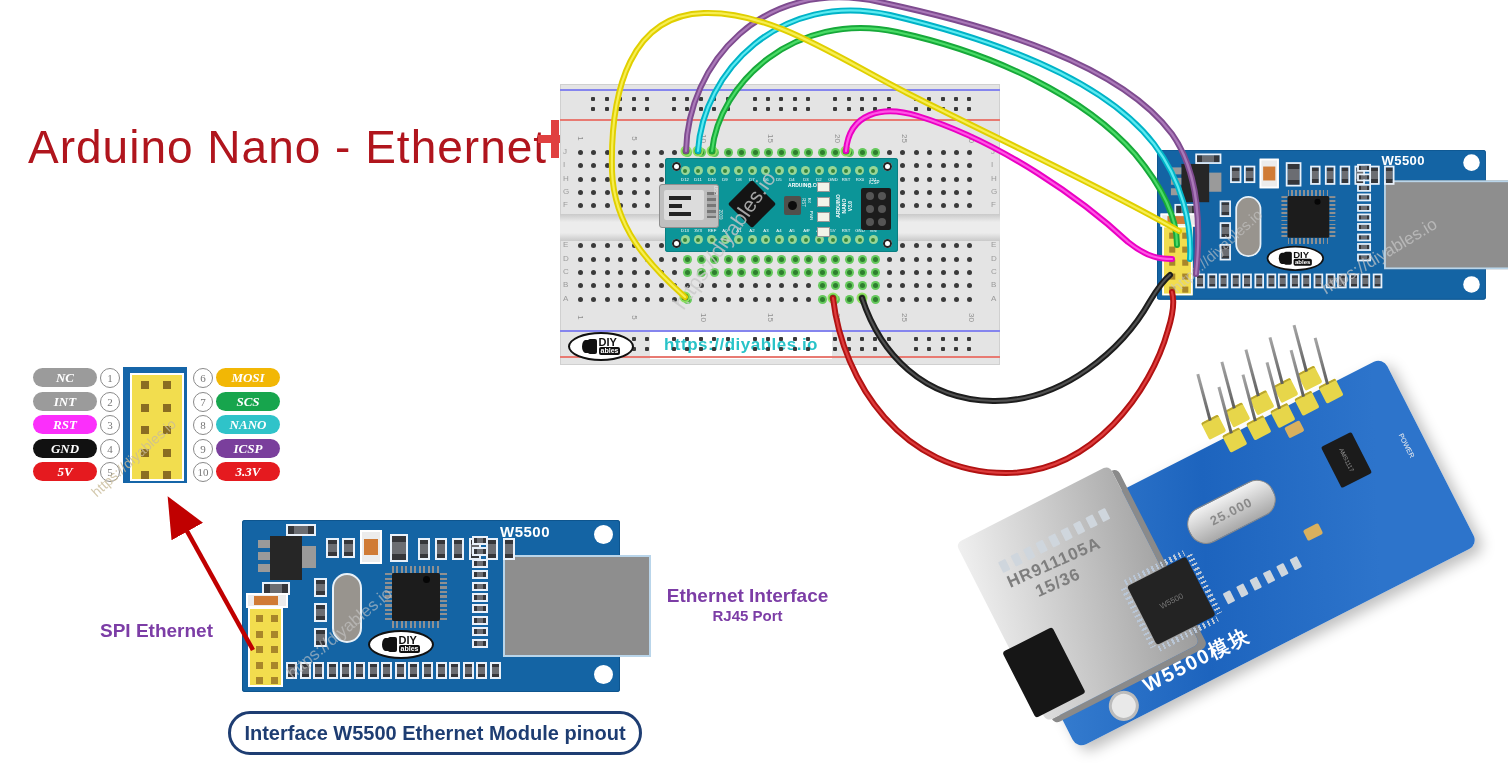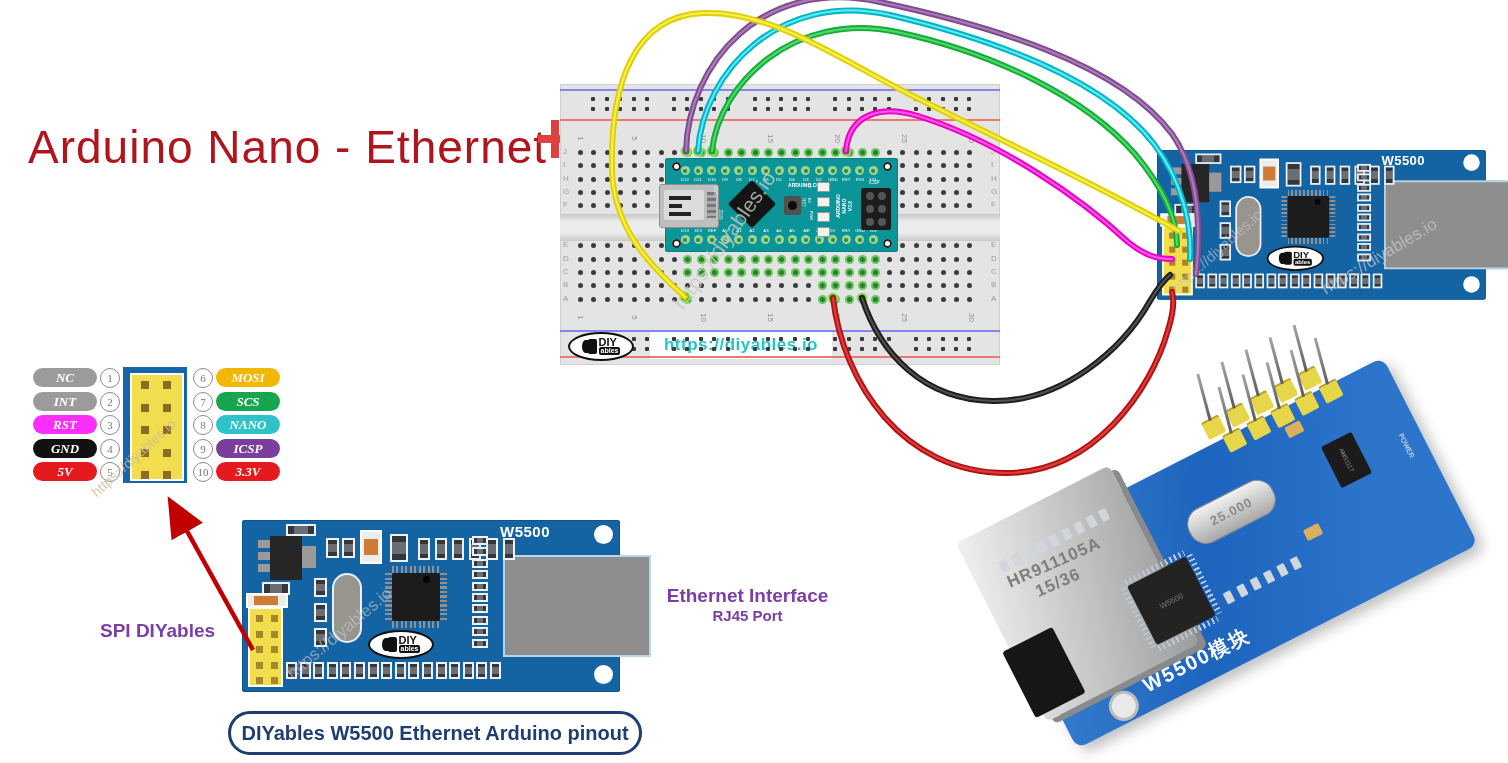--- a/index.html
+++ b/index.html
@@ -965,28 +965,28 @@
       <div class="smd" style="left: 152.8px; top: 142px; width: 11px; height: 17px;"></div>
       <div class="smd" style="left: 166.4px; top: 142px; width: 11px; height: 17px;"></div>
       <div class="smd" style="left: 180px; top: 142px; width: 11px; height: 17px;"></div>
       <div class="smd" style="left: 193.6px; top: 142px; width: 11px; height: 17px;"></div>
       <div class="smd" style="left: 207.2px; top: 142px; width: 11px; height: 17px;"></div>
       <div class="smd" style="left: 220.8px; top: 142px; width: 11px; height: 17px;"></div>
       <div class="smd" style="left: 234.4px; top: 142px; width: 11px; height: 17px;"></div>
       <div class="smd" style="left: 248px; top: 142px; width: 11px; height: 17px;"></div>
     </div>
 
-  <div class="caption">DIYables W5500 Ethernet Arduino pinout</div>
+  <div class="caption">Interface W5500 Ethernet Module pinout</div>
 
   <div class="purple1">
     <div>Ethernet Interface</div>
     <div class="sub">RJ45 Port</div>
   </div>
 
-  <div class="spi">SPI DIYables</div>
+  <div class="spi">SPI Ethernet</div>
 
   <div class="wm" style="left:668px;top:300px;transform:rotate(-55deg);transform-origin:0 0;">https://diyables.io</div>
   <div class="wm" style="left:88px;top:488px;transform:rotate(-42deg);transform-origin:0 0;font-size:14px;color:#c9bc9a;">https://diyables.io</div>
   <div class="wm" style="left:283px;top:668px;transform:rotate(-40deg);transform-origin:0 0;font-size:17px;opacity:.6;">https://diyables.io</div>
   <div class="wm" style="left:1168px;top:283px;transform:rotate(-42deg);transform-origin:0 0;font-size:15px;opacity:.6;">https://diyables.io</div>
   <div class="wm" style="left:1318px;top:282px;transform:rotate(-31deg);transform-origin:0 0;font-size:17px;opacity:.7;">https://diyables.io</div>
 
   <div class="photo" id="photo">
     <div class="board"></div>
     <div class="rj">

